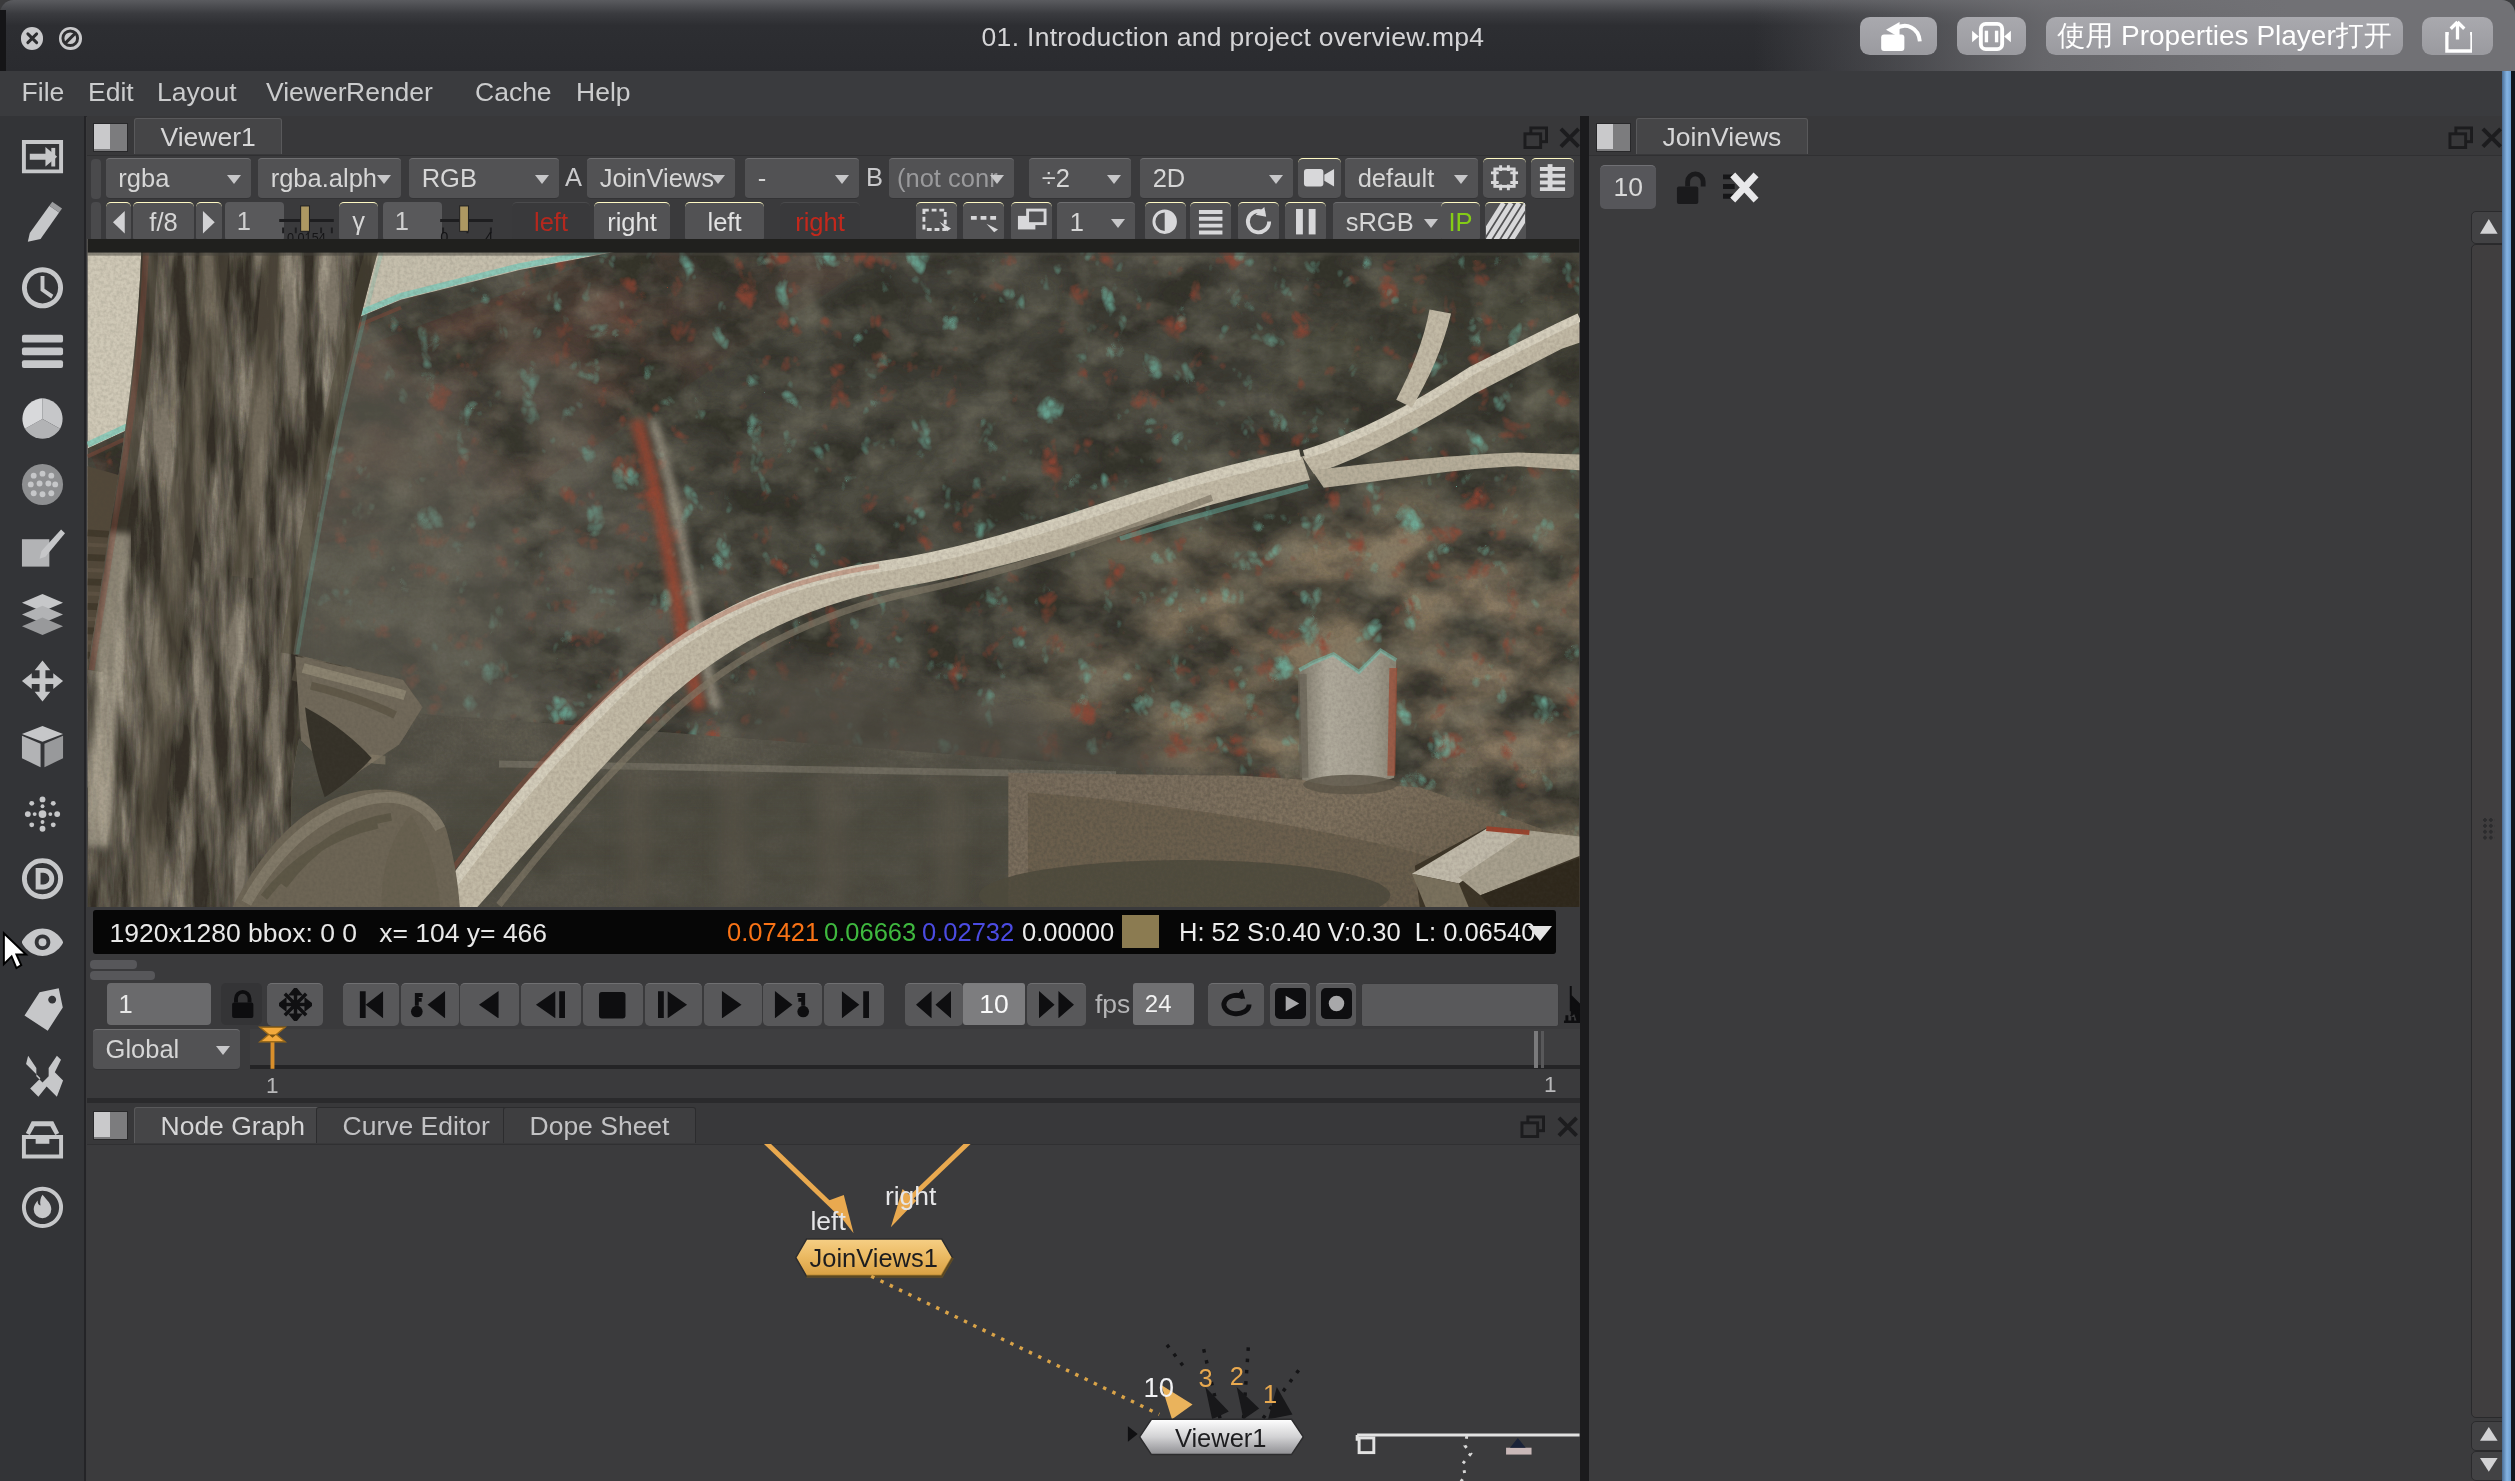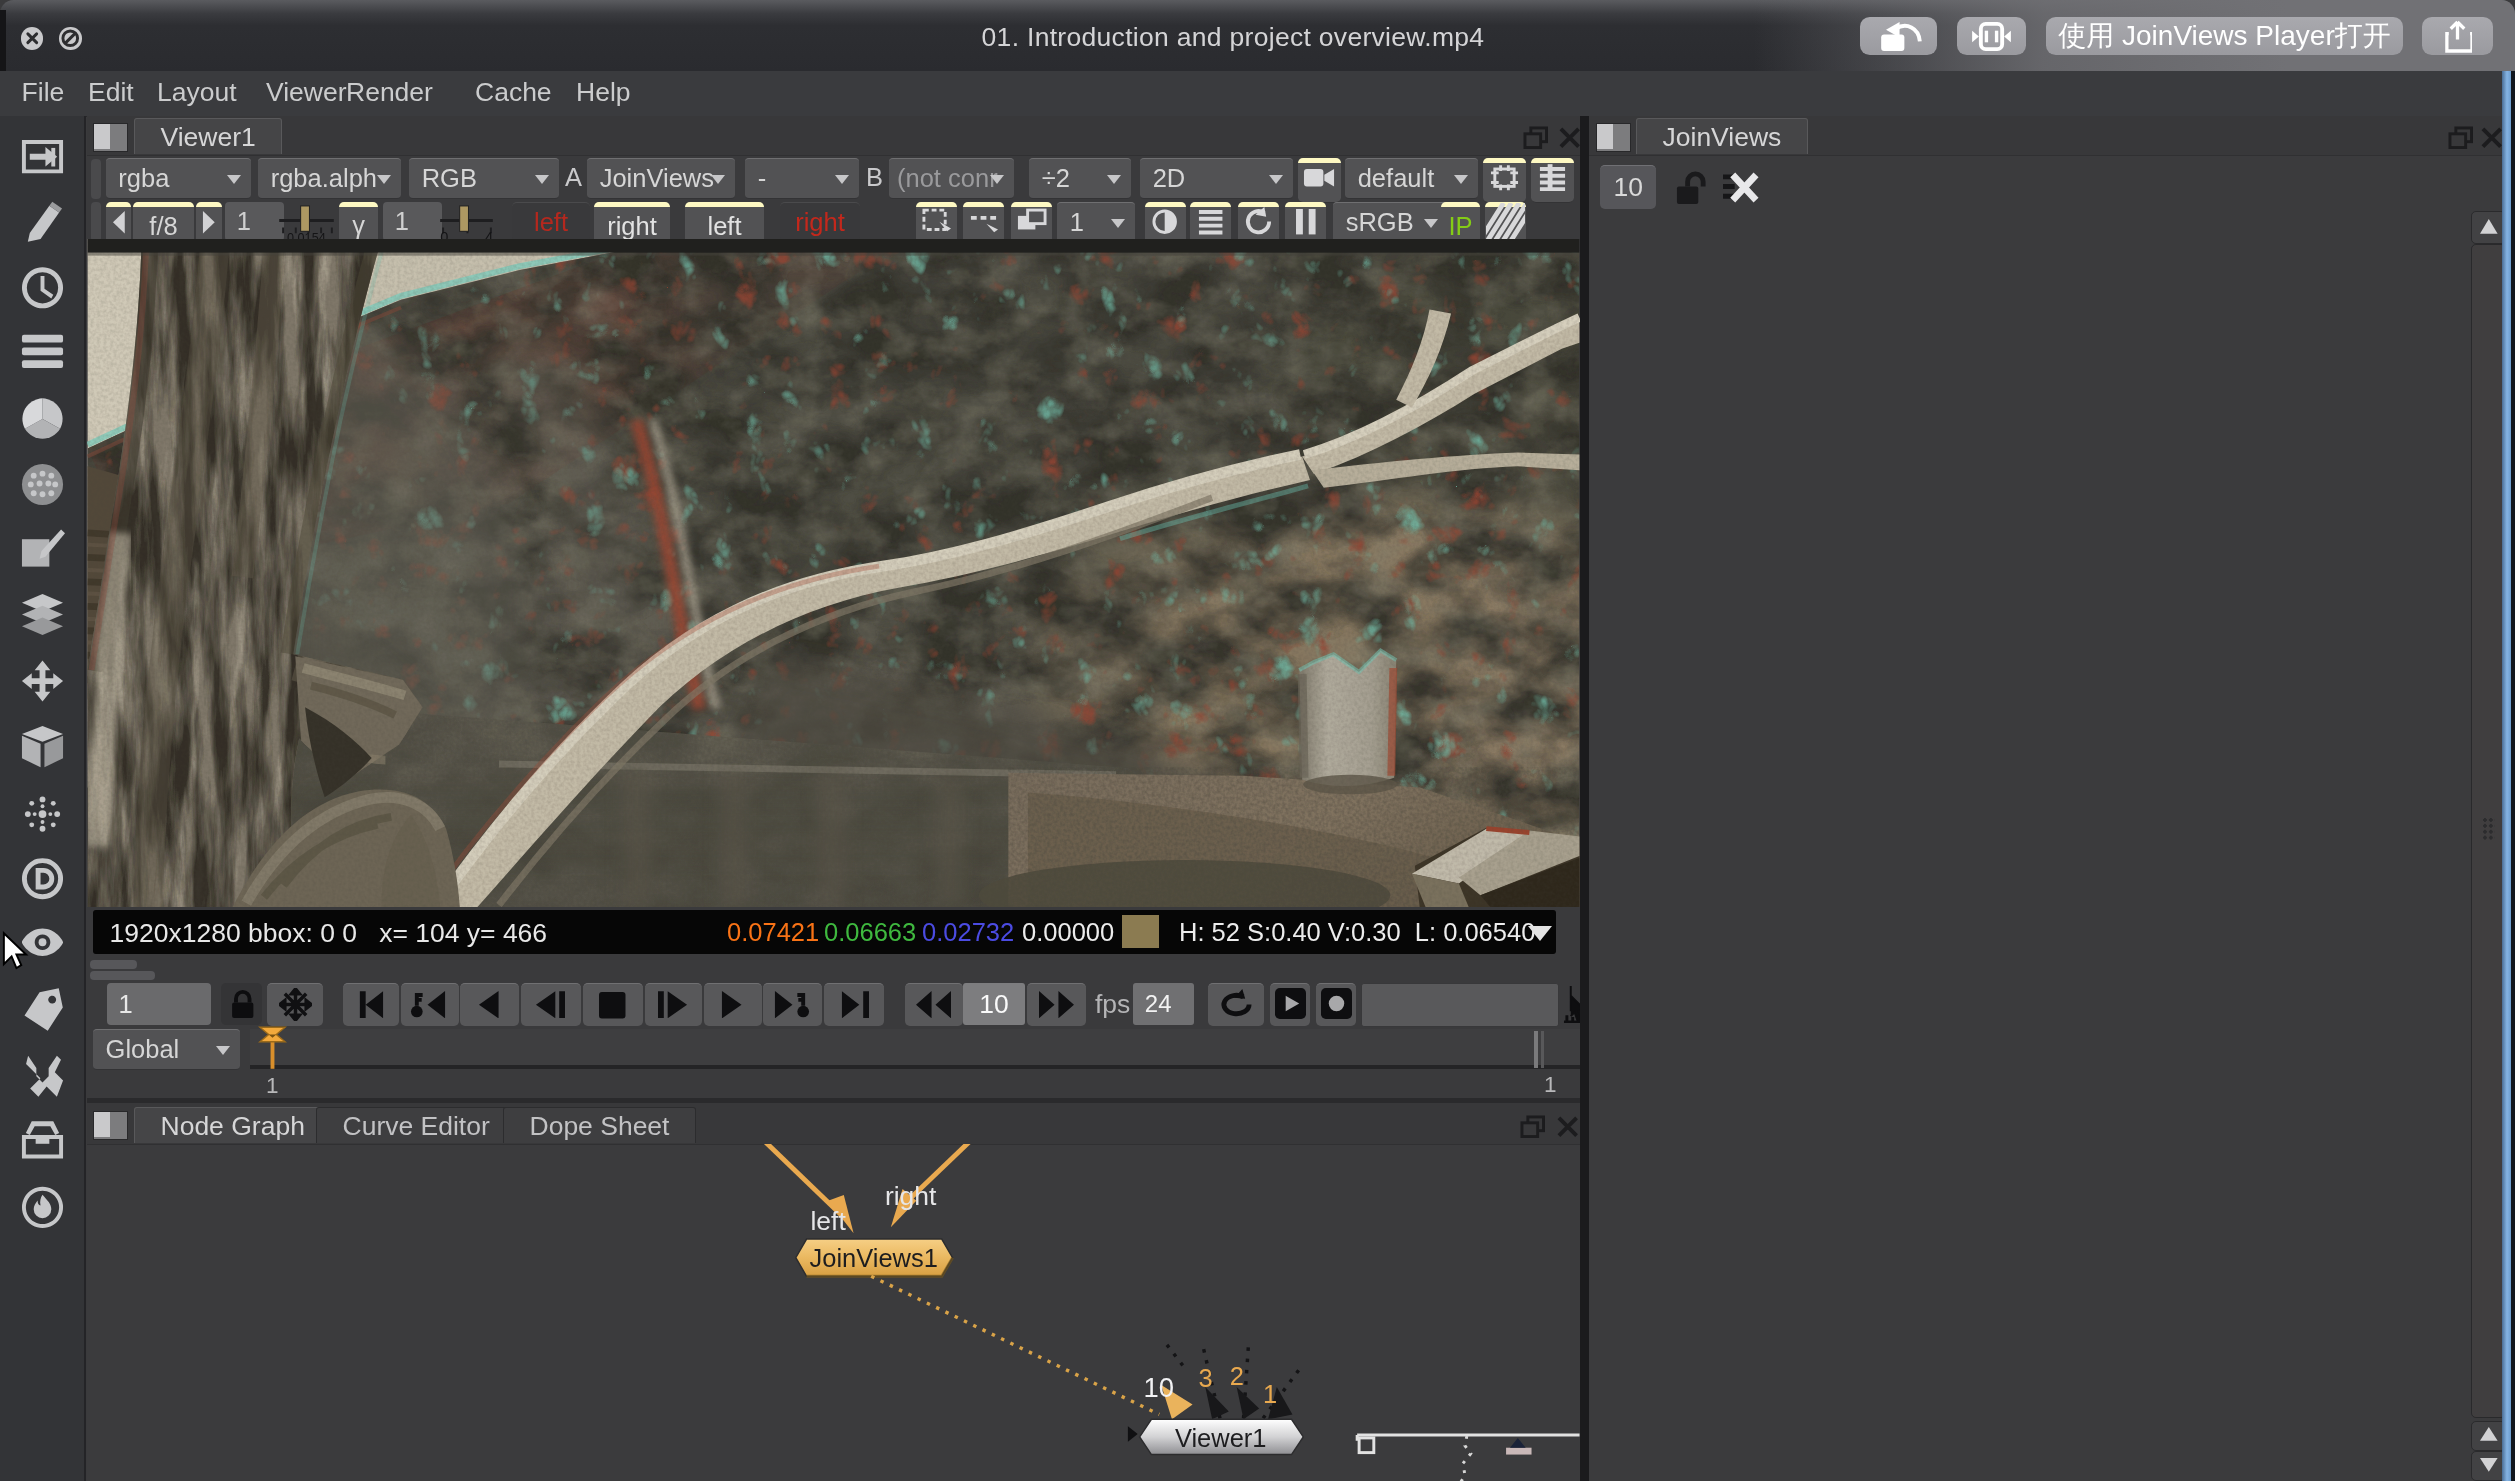--- a/index.html
+++ b/index.html
@@ -29,21 +29,21 @@
   .tabicon i{position:absolute;left:0;top:0;width:15.7px;height:25.5px;background:#c9c9cb;}
   .tab{top:2px;height:35px;font-size:26.5px;color:#d6d6d7;padding:0 25.5px;line-height:36px;
        background:#454547;border:1px solid #59595b;border-bottom:none;border-radius:2.9px 2.9px 0 0;}
   .tab.inactive{background:#3e3e40;border-color:#2c2c2e;color:#c2c2c4;}
   
   .dd{height:39px;background:#525254;border-radius:3.9px;border-top:1px solid #6f6f71;
       border-bottom:1px solid #333335;color:#d6d6d6;font-size:25.5px;line-height:39px;padding-left:12.7px;}
   .dd .ar{position:absolute;right:9.8px;top:15.7px;width:0;height:0;border-left:7.8px solid transparent;
       border-right:7.8px solid transparent;border-top:9.8px solid #c7c7c9;}
   .lbl{color:#c9c9cb;font-size:25.5px;}
-  .ibtn{height:39px;background:#525254;border-radius:4.9px;border-top:5px solid #fef9c3;border-bottom:1px solid #333335;}
+  .ibtn{height:39px;background:#525254;border-radius:4.9px;border-top:1px solid #fef9c3;border-bottom:1px solid #333335;}
   .tpbtn{top:867px;height:42px;background:#58585a;border-radius:4.9px;border-top:1px solid #707072;}
   .fld{height:39px;background:#6e6e70;border-radius:3.9px;color:#f0f0f0;font-size:25.5px;line-height:39px;padding-left:11.8px;}
 </style>
 </head>
 <body>
 <div id="root">
 
   <div id="titlebar" class="abs"></div>
   <div class="abs" style="left:0;top:9.8px;width:5.9px;height:61px;background:#151517;"></div>
   <div class="abs" style="left:1754px;top:0;width:761px;height:71px;border-radius:0 13.7px 0 0;background:linear-gradient(90deg, rgba(112,112,116,0), rgba(112,112,116,0.85) 38%, #717175 70%);"></div>
@@ -52,21 +52,21 @@
   <svg class="abs" style="left:20.6px;top:27.4px;" width="22.5" height="22.5" viewBox="0 0 23 23">
     <path d="M7 7 L16 16 M16 7 L7 16" stroke="#2d2d2f" stroke-width="3" stroke-linecap="round"></path>
   </svg>
   <svg class="abs" style="left:59px;top:27.4px;" width="22.5" height="22.5" viewBox="0 0 23 23">
     <circle cx="11.5" cy="11.5" r="7.5" fill="none" stroke="#2d2d2f" stroke-width="3"></circle>
     <path d="M6.5 16.5 L16.5 6.5" stroke="#2d2d2f" stroke-width="3"></path>
   </svg>
   <div id="title" class="abs">01. Introduction and project overview.mp4</div>
   <div class="abs tbtn" style="left:1860px;width:77px;"></div>
   <div class="abs tbtn" style="left:1957px;width:69px;"></div>
-  <div class="abs tbtn" style="left:2046px;width:357px;color:#fff;font-size:28px;text-align:center;line-height:38px;">使用 JoinViews Player打开</div>
+  <div class="abs tbtn" style="left:2046px;width:357px;color:#fff;font-size:28px;text-align:center;line-height:38px;">使用 Properties Player打开</div>
   <div class="abs tbtn" style="left:2422px;width:71px;"></div>
 
   <svg class="abs" style="left:1878px;top:21.6px;" width="45" height="29" viewBox="0 0 46 30">
     <rect x="3" y="13" width="24" height="17" rx="3" fill="#fff"></rect>
     <path d="M18 7 C29 0 42 6 43 20" fill="none" stroke="#fff" stroke-width="4"></path>
     <path d="M22 0 L8 8 L22 16 Z" fill="#fff"></path>
   </svg>
 
   <svg class="abs" style="left:1971px;top:20.6px;" width="41" height="31" viewBox="0 0 42 32">
     <rect x="10" y="3" width="22" height="26" rx="5" fill="none" stroke="#fff" stroke-width="4"></rect>

